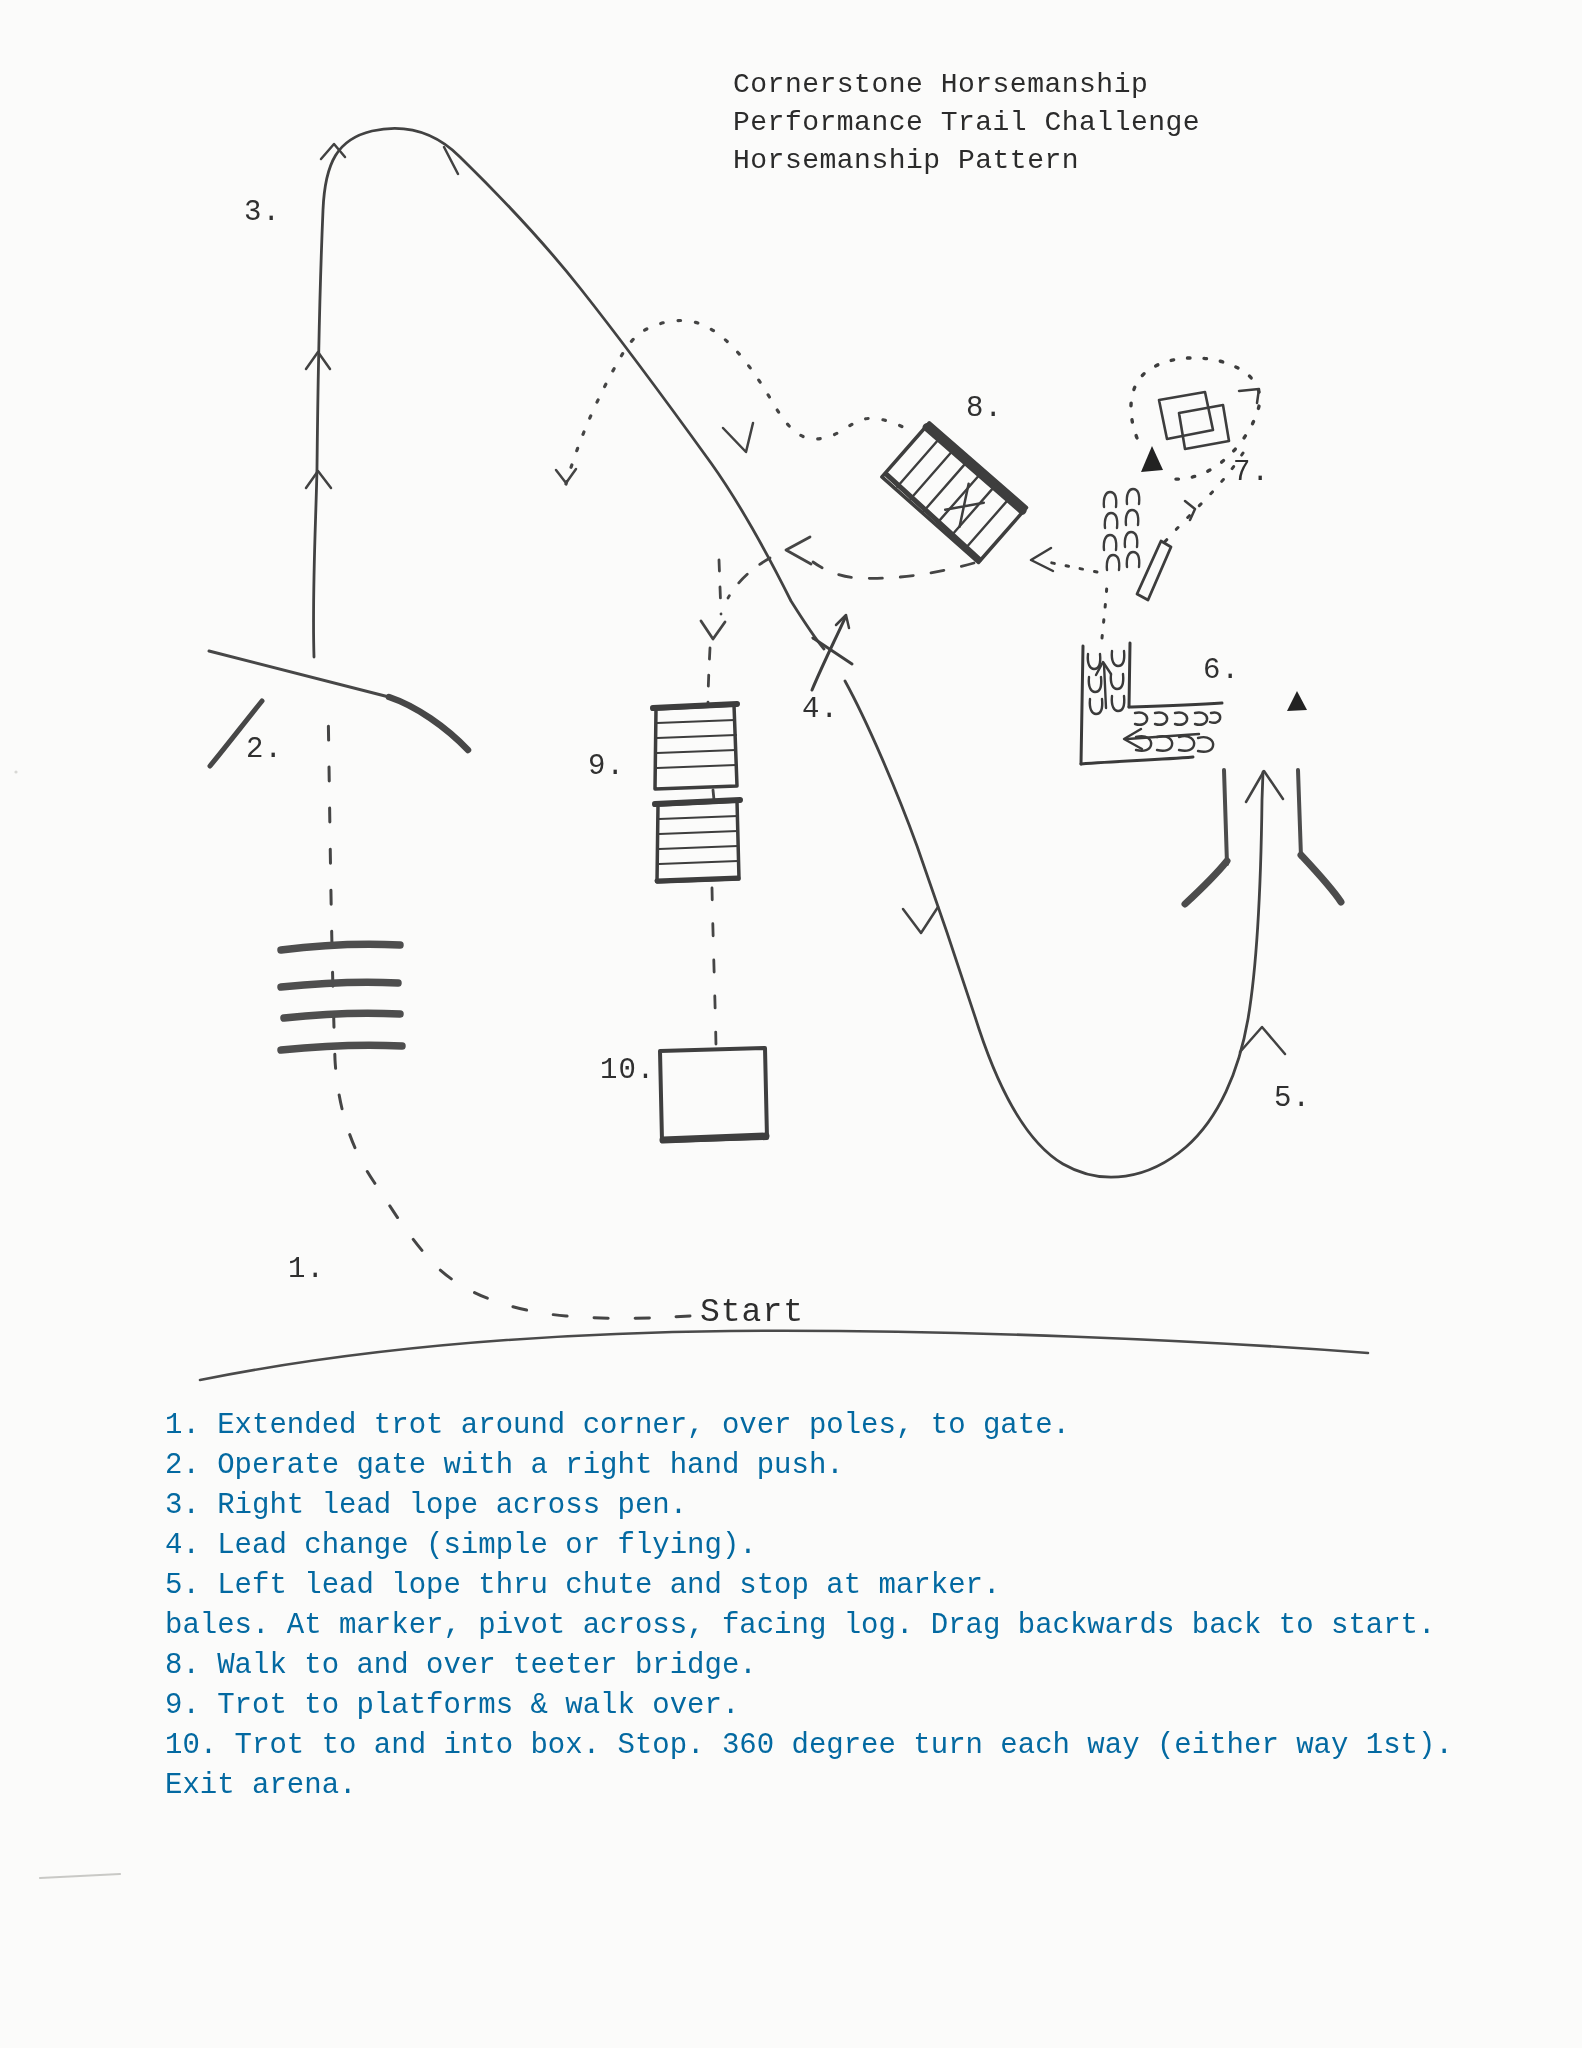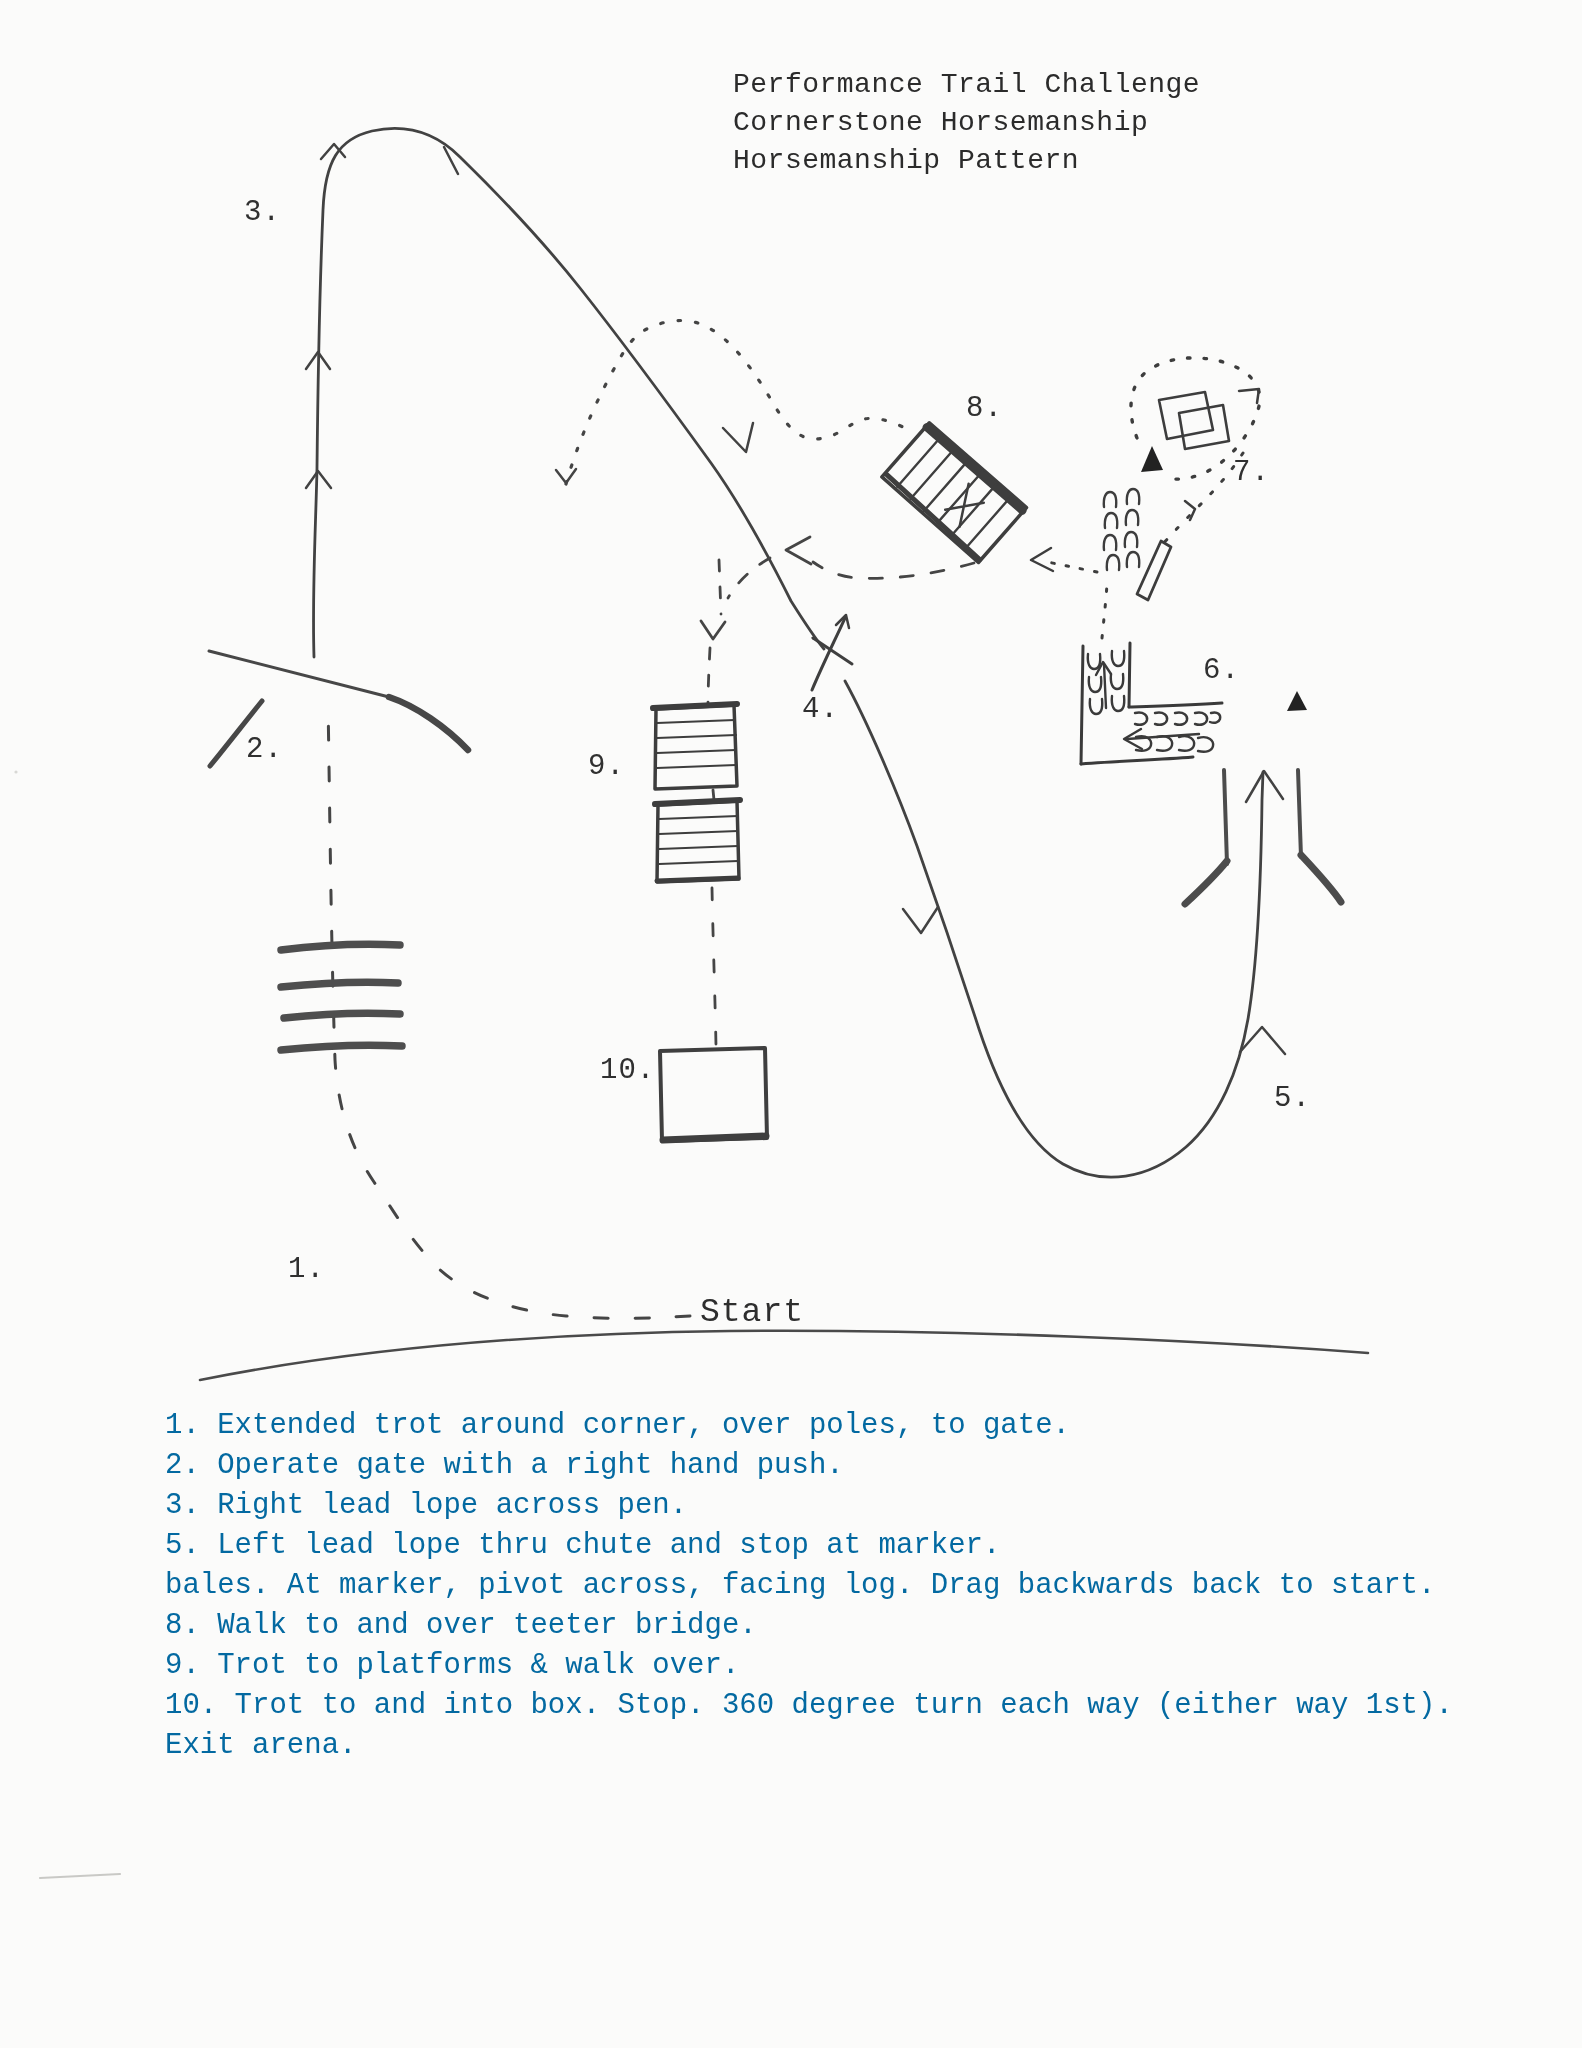--- a/index.html
+++ b/index.html
@@ -202,42 +202,43 @@
       <path d="M659,864 L738,861" stroke-width="2.2"></path>
     </g>
 
     <g stroke="#3f3f3f">
       <path d="M660,1051 L765,1048 L767,1138 L662,1141 Z" stroke-width="4"></path>
       <path d="M663,1140 L766,1136" stroke-width="7"></path>
     </g>
   </svg>
 
   <div id="title-block">
+    <div class="typed">Cornerstone Horsemanship</div>
     <div class="typed">Performance Trail Challenge</div>
-    <div class="typed">Cornerstone Horsemanship</div>
     <div class="typed">Horsemanship Pattern</div>
   </div>
 
   <div class="obstacle-label" style="left:288px;top:1253px">1.</div>
   <div class="obstacle-label" style="left:246px;top:733px">2.</div>
   <div class="obstacle-label" style="left:244px;top:196px">3.</div>
   <div class="obstacle-label" style="left:802px;top:693px">4.</div>
   <div class="obstacle-label" style="left:1274px;top:1082px">5.</div>
   <div class="obstacle-label" style="left:1203px;top:654px">6.</div>
   <div class="obstacle-label" style="left:1233px;top:456px">7.</div>
   <div class="obstacle-label" style="left:966px;top:392px">8.</div>
   <div class="obstacle-label" style="left:588px;top:750px">9.</div>
   <div class="obstacle-label" style="left:600px;top:1054px">10.</div>
 
   <div id="start-label">Start</div>
 
   <div id="instruction-block">
     <div class="instruction-line">1. Extended trot around corner, over poles, to gate.</div>
     <div class="instruction-line">2. Operate gate with a right hand push.</div>
     <div class="instruction-line">3. Right lead lope across pen.</div>
+    <div class="instruction-line">4. Lead change (simple or flying).</div>
     <div class="instruction-line">5. Left lead lope thru chute and stop at marker.</div>
     <div class="instruction-line">bales. At marker, pivot across, facing log. Drag backwards back to start.</div>
     <div class="instruction-line">8. Walk to and over teeter bridge.</div>
     <div class="instruction-line">9. Trot to platforms &amp; walk over.</div>
     <div class="instruction-line">10. Trot to and into box. Stop. 360 degree turn each way (either way 1st).</div>
     <div class="instruction-line">Exit arena.</div>
   </div>
 
 </div>
 

